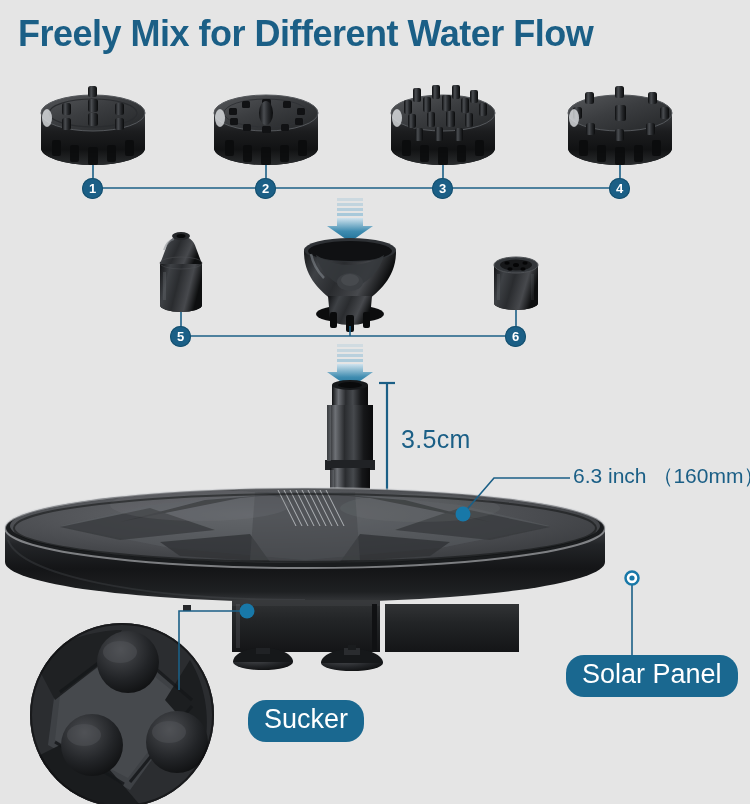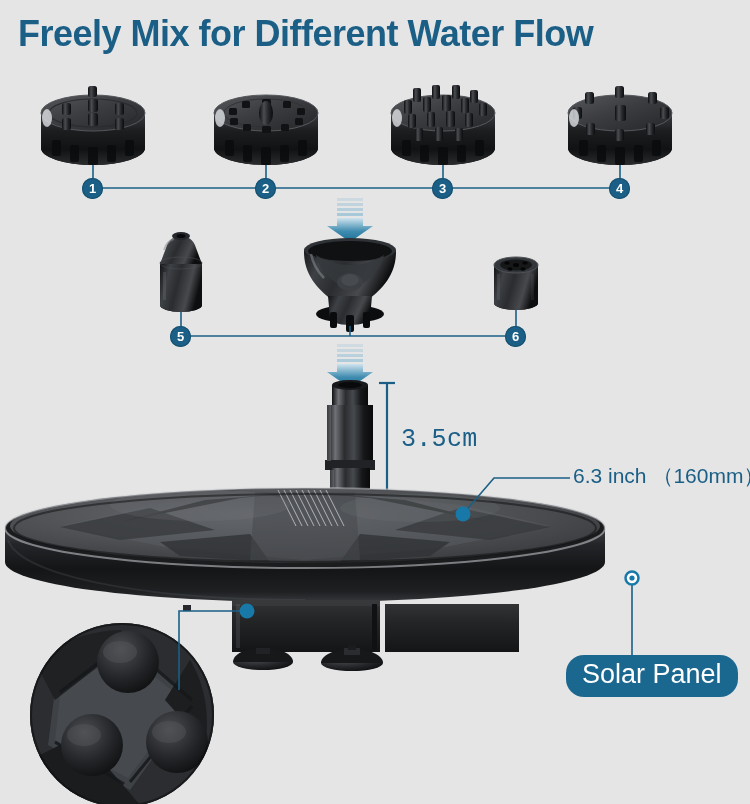--- a/index.html
+++ b/index.html
@@ -29,21 +29,21 @@
     width: 21px; height: 21px; border-radius: 50%;
     background: #1b5f86;
     color: #fff; font-size: 13px; font-weight: bold;
     display:flex; align-items:center; justify-content:center;
     line-height: 1;
     box-shadow: inset 0 0 0 1px #15506f;
   }
 
   
   .dim-label {
-    color: #1b5f86; font-size: 25px; letter-spacing: .3px; white-space: nowrap; font-family: Liberation Mono, monospace;
+    color: #1b5f86; font-size: 25px; letter-spacing: .3px; white-space: nowrap;
   }
   .inch-label {
     color: #1b5f86; font-size: 21px; white-space: nowrap;
   }
   .badge {
     background: #1a6890; color: #ffffff;
     border-radius: 18px;
     font-size: 27px;
     padding: 6px 16px 9px 16px;
     white-space: nowrap; line-height: 1;
@@ -445,16 +445,17 @@
   <div class="num-circle" style="left:432px; top:178px;">3</div>
   <div class="num-circle" style="left:609px; top:178px;">4</div>
 
   <div class="num-circle" style="left:170px; top:326px;">5</div>
   <div class="num-circle" style="left:505px; top:326px;">6</div>
 
   <div class="dim-label" style="left:401px; top:425px;">3.5cm</div>
 
   <div class="inch-label" style="left:573px; top:462px;">6.3 inch （160mm）</div>
 
+  <div class="badge" style="left:248px; top:700px;">Sucker</div>
 
   <div class="badge" style="left:566px; top:655px;">Solar Panel</div>
 
 </div>
 
 </body></html>

